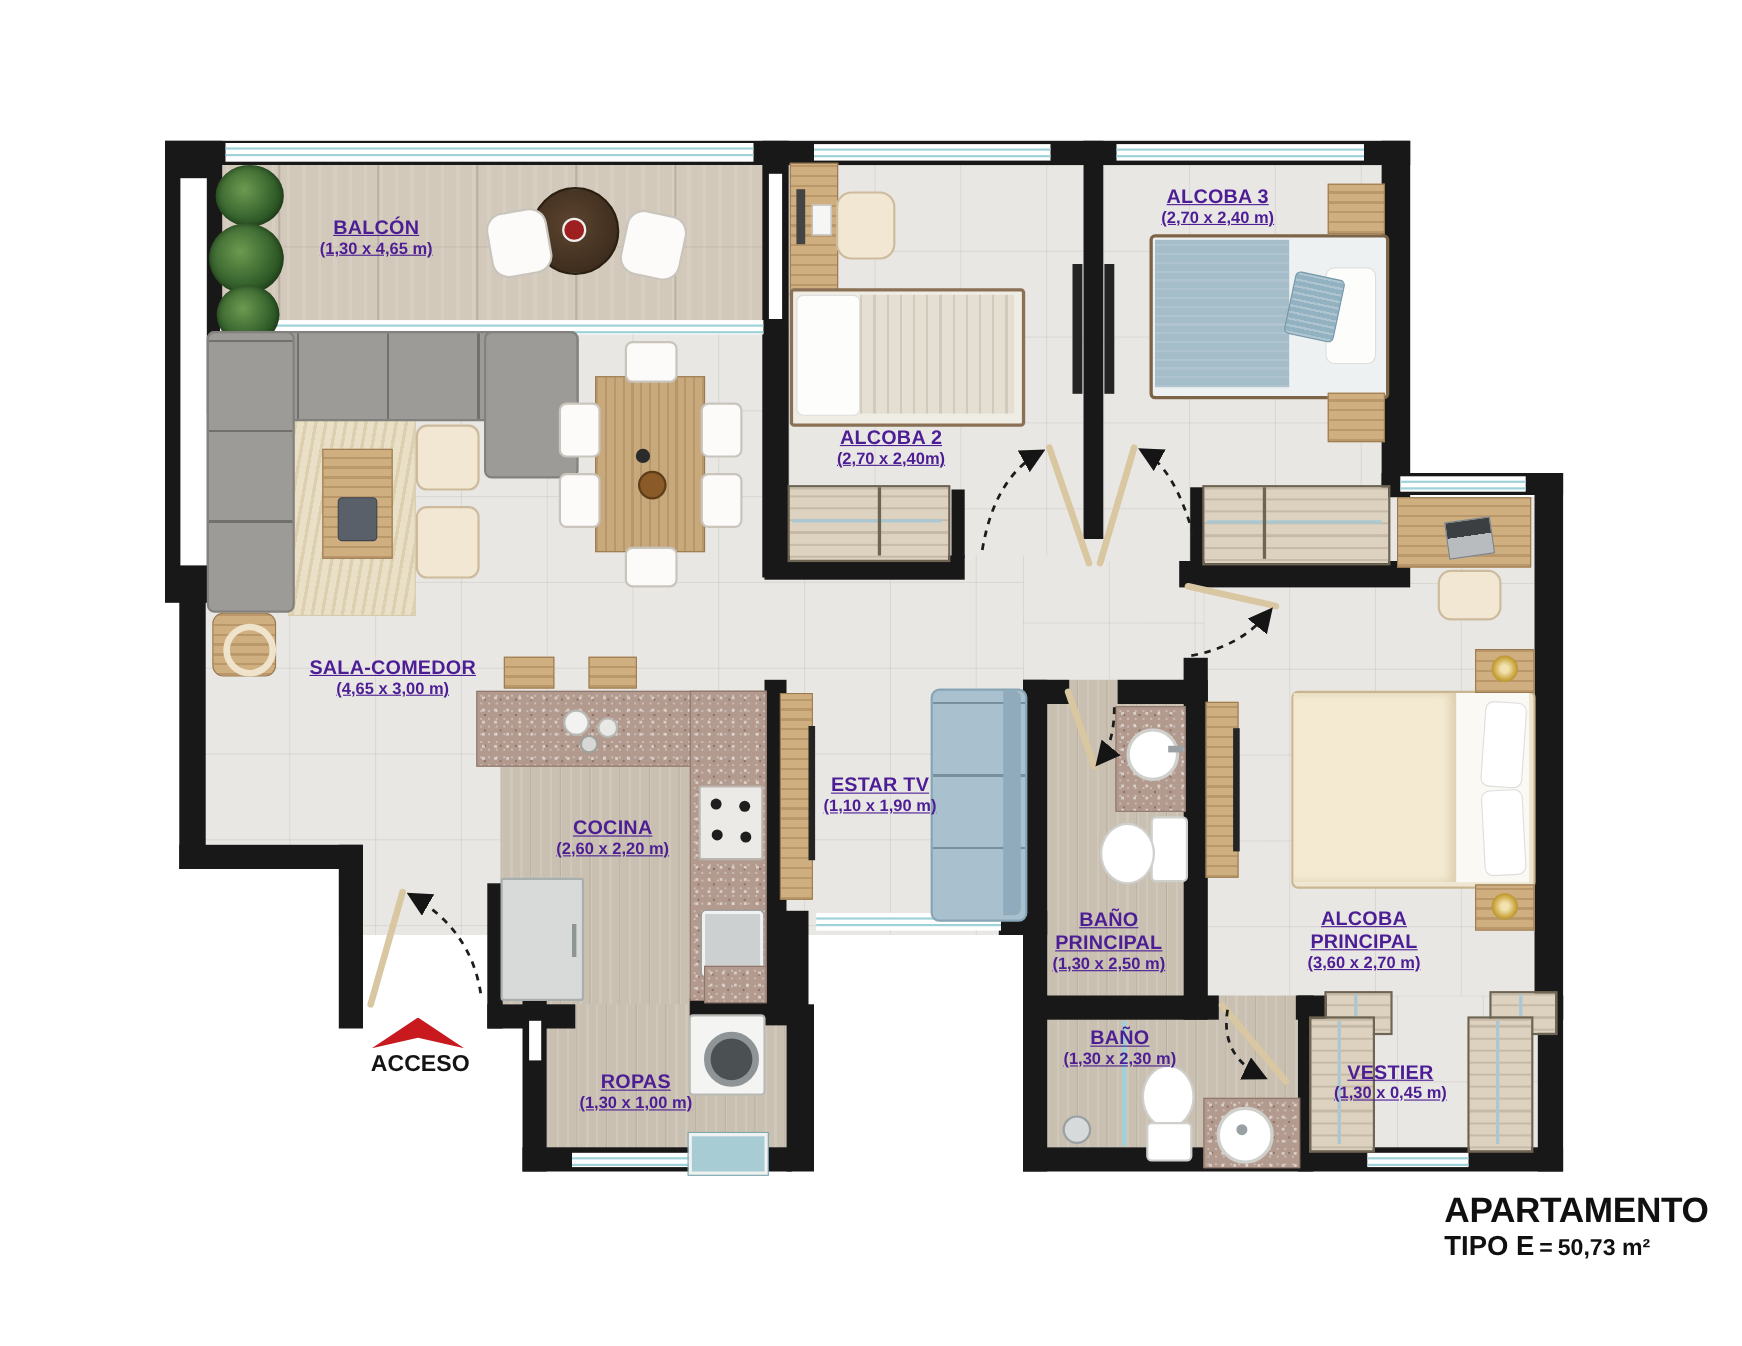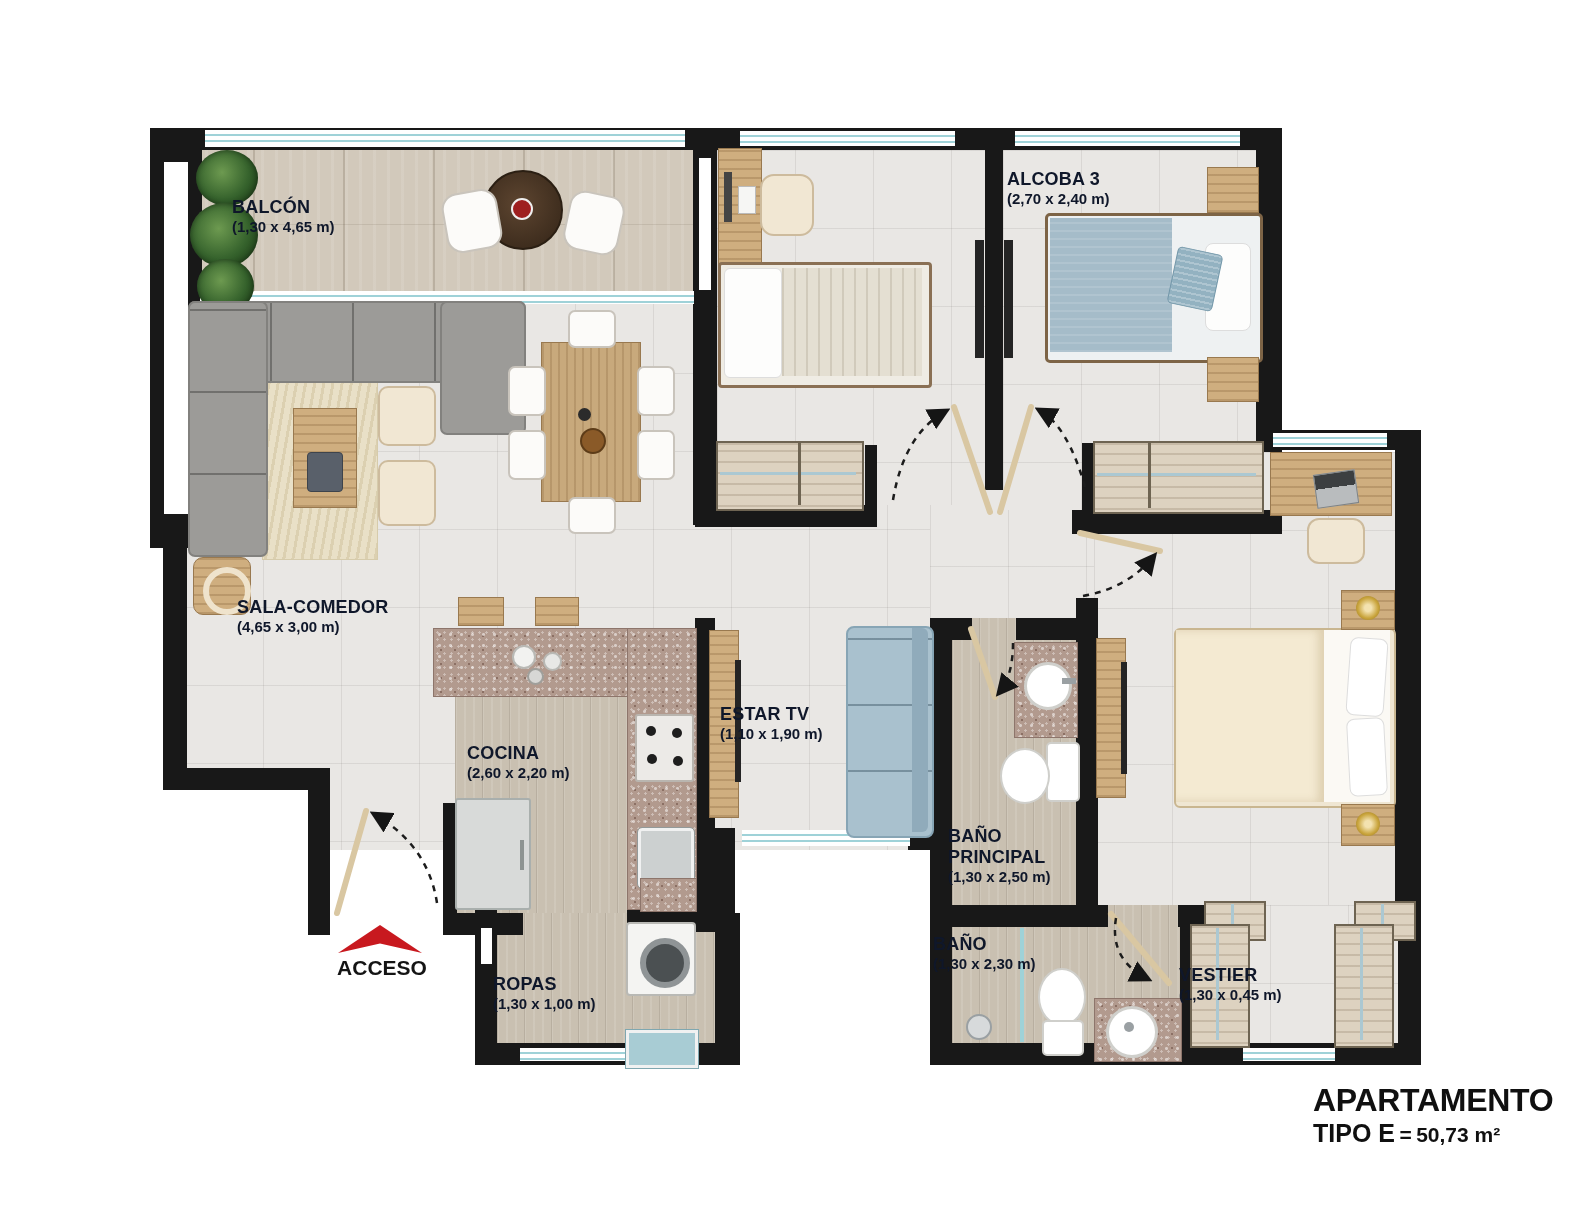--- a/index.html
+++ b/index.html
@@ -32,21 +32,21 @@
   .sofa{background:#9c9b98;border:2px solid #82817e;border-radius:7px;}
   .cream{background:#f1e7d3;border:2px solid #cdbb9d;border-radius:10px;}
   .wchair{background:#fcfbf9;border:2px solid #c9c4bc;border-radius:7px;}
   .woodf{background:#cfae7f;background-image:repeating-linear-gradient(0deg,rgba(120,85,45,.25) 0 2px,transparent 2px 9px);
          border:1px solid #99794f;}
   .woodd{background:#c8a97c;background-image:repeating-linear-gradient(90deg,rgba(120,85,45,.22) 0 2px,transparent 2px 8px);
          border:1px solid #99794f;}
   .closet{background:#ddd2c0;background-image:repeating-linear-gradient(0deg,rgba(130,115,90,.25) 0 2px,transparent 2px 11px);
           border:2px solid #70665400;outline:2px solid #6e6452;}
   .rod{background:#abc8d2;}
-  .rlabel{transform:translate(-50%,-50%);text-align:left;color:#0f172a;font-weight:700;line-height:1.18;}
+  .rlabel{transform:translate(-50%,-50%);text-align:center;color:#4c1d95;font-weight:700;line-height:1.18;text-decoration:underline;}
   .rlabel .nm{font-size:18px;letter-spacing:.2px;display:block;}
   .rlabel .dm{font-size:15px;display:block;}
   #title{color:#101010;}
   #title .t1{font-size:32px;font-weight:800;display:block;letter-spacing:-.3px;}
   #title .t2{font-size:25px;font-weight:800;}
   #title .teq{font-size:21px;font-weight:800;}
   #title .tar{font-size:21px;font-weight:800;}
   .plant{border-radius:50%;background:radial-gradient(circle at 42% 40%,#6d9a50,#35622c 55%,#1f4119 85%);
          box-shadow:inset 0 0 6px rgba(0,0,0,.45);}
   .lamp{border-radius:50%;background:radial-gradient(circle at 50% 50%,#f3e2b0 20%,#c9a43c 60%,#8a6d1f);}
@@ -261,23 +261,31 @@
     <span class="dm">(4,65 x 3,00 m)</span>
   </div>
   <div class="a rlabel" style="left:557px;top:762px;width:180px;">
     <span class="nm">COCINA</span>
     <span class="dm">(2,60 x 2,20 m)</span>
   </div>
   <div class="a rlabel" style="left:800px;top:723px;width:160px;">
     <span class="nm">ESTAR TV</span>
     <span class="dm">(1,10 x 1,90 m)</span>
   </div>
+  <div class="a rlabel" style="left:810px;top:407px;width:200px;">
+    <span class="nm">ALCOBA 2</span>
+    <span class="dm">(2,70 x 2,40m)</span>
+  </div>
   <div class="a rlabel" style="left:1107px;top:188px;width:200px;">
     <span class="nm">ALCOBA 3</span>
     <span class="dm">(2,70 x 2,40 m)</span>
+  </div>
+  <div class="a rlabel" style="left:1240px;top:855px;width:130px;">
+    <span class="nm">ALCOBA PRINCIPAL</span>
+    <span class="dm">(3,60 x 2,70 m)</span>
   </div>
   <div class="a rlabel" style="left:1008px;top:856px;width:120px;">
     <span class="nm">BAÑO PRINCIPAL</span>
     <span class="dm">(1,30 x 2,50 m)</span>
   </div>
   <div class="a rlabel" style="left:1018px;top:953px;width:170px;">
     <span class="nm">BAÑO</span>
     <span class="dm">(1,30 x 2,30 m)</span>
   </div>
   <div class="a rlabel" style="left:1264px;top:984px;width:170px;">

